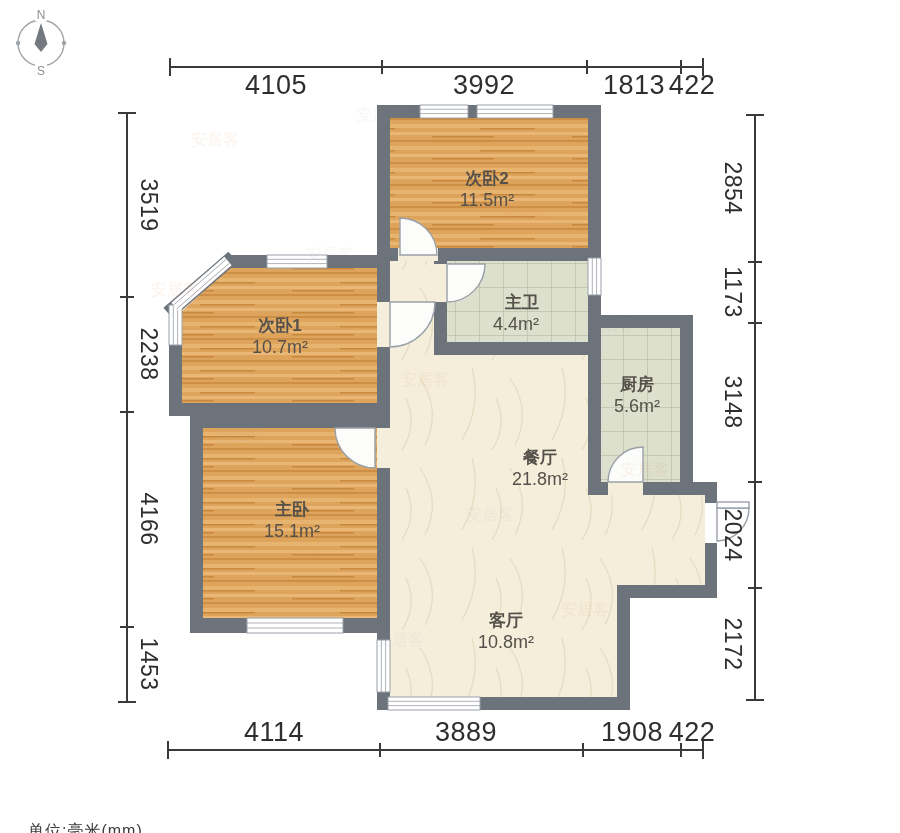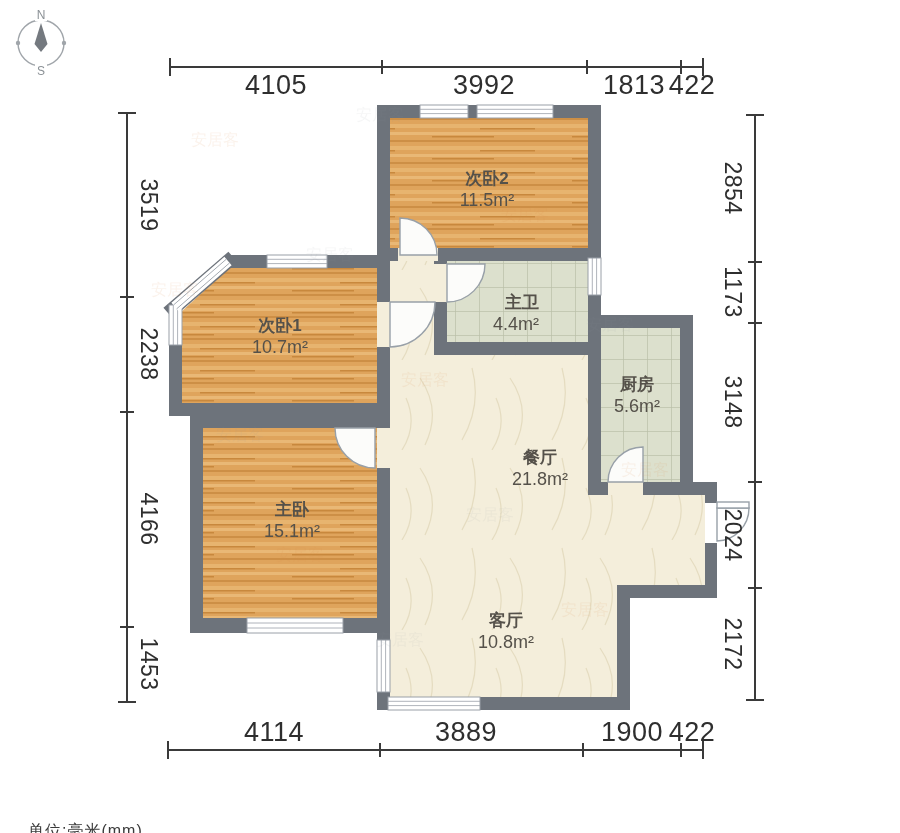--- a/index.html
+++ b/index.html
@@ -187,21 +187,21 @@
     <div class="rarea">10.8m²</div>
   </div>
 
   <div class="dim-h" style="left:276px;top:85px;">4105</div>
   <div class="dim-h" style="left:484px;top:85px;">3992</div>
   <div class="dim-h" style="left:634px;top:85px;">1813</div>
   <div class="dim-h" style="left:692px;top:85px;">422</div>
 
   <div class="dim-h" style="left:274px;top:732px;">4114</div>
   <div class="dim-h" style="left:466px;top:732px;text-align:right;">3889</div>
-  <div class="dim-h" style="left:632px;top:732px;">1900</div>
+  <div class="dim-h" style="left:632px;top:732px;">1908</div>
   <div class="dim-h" style="left:692px;top:732px;">422</div>
 
   <div class="dim-v" style="left:148px;top:205px;">3519</div>
   <div class="dim-v" style="left:148px;top:354px;">2238</div>
   <div class="dim-v" style="left:148px;top:519px;">4166</div>
   <div class="dim-v" style="left:148px;top:664px;">1453</div>
 
   <div class="dim-v" style="left:732px;top:188px;">2854</div>
   <div class="dim-v" style="left:732px;top:292px;">1173</div>
   <div class="dim-v" style="left:732px;top:402px;">3148</div>

